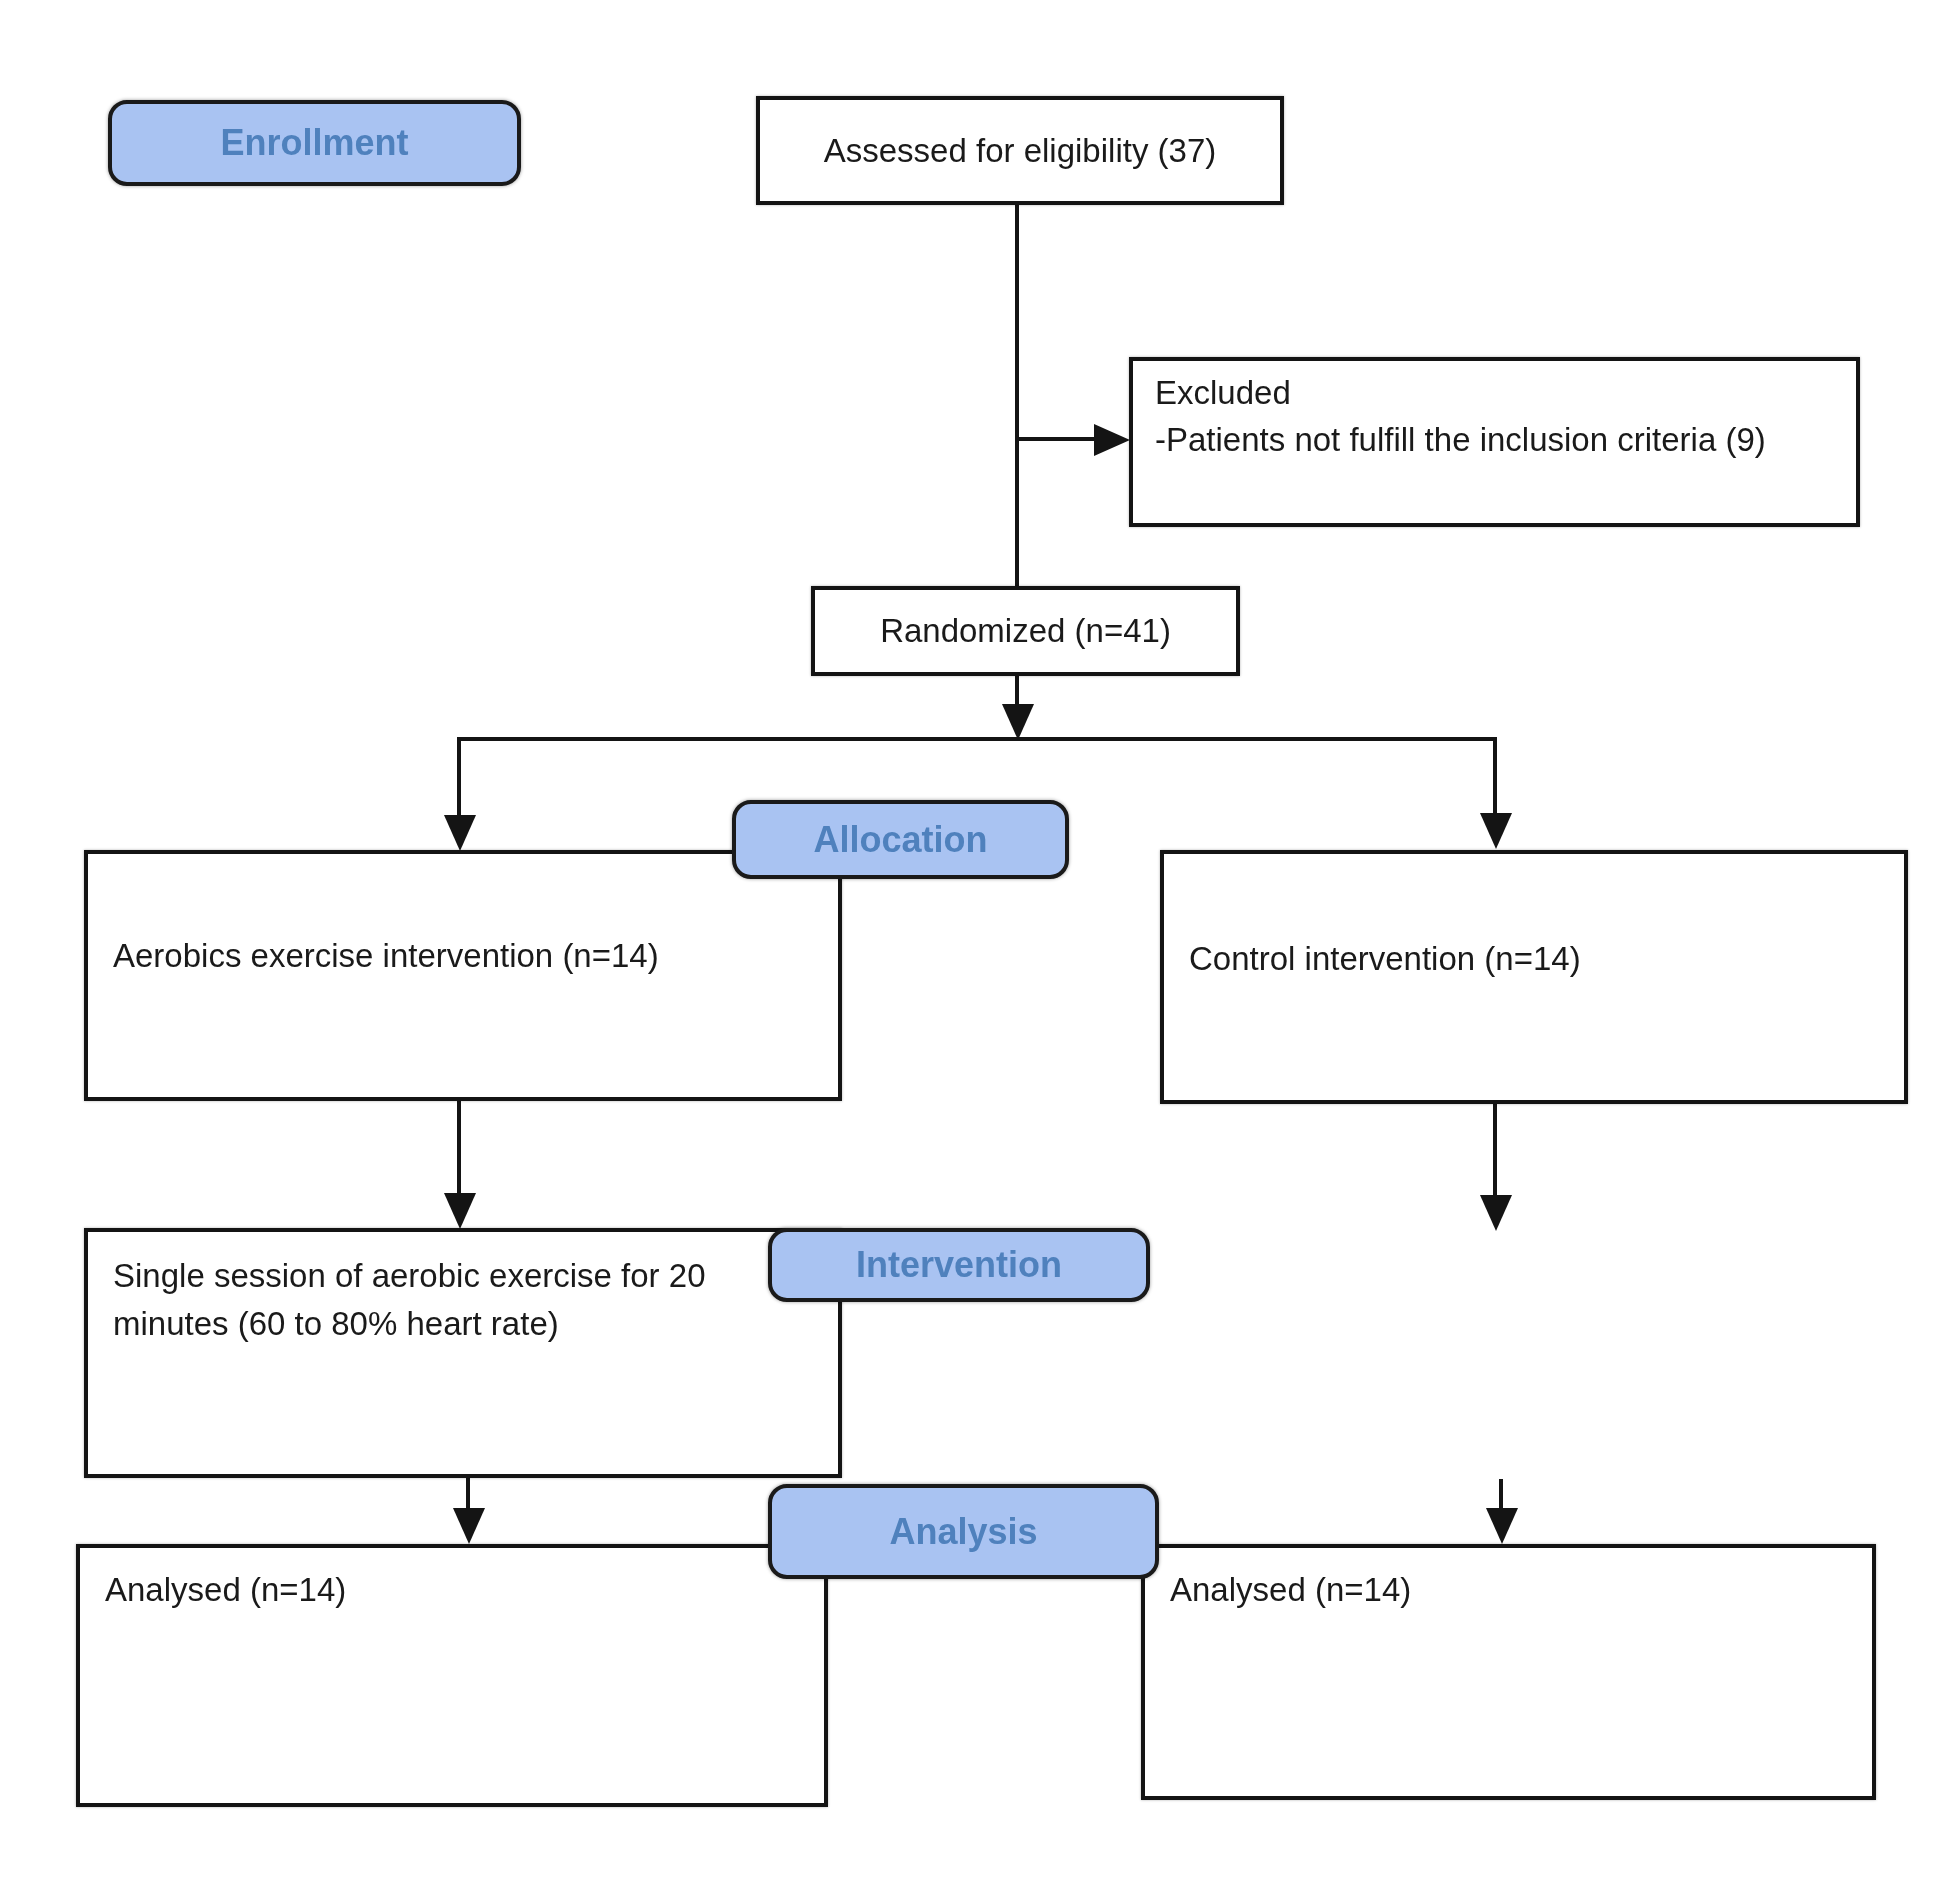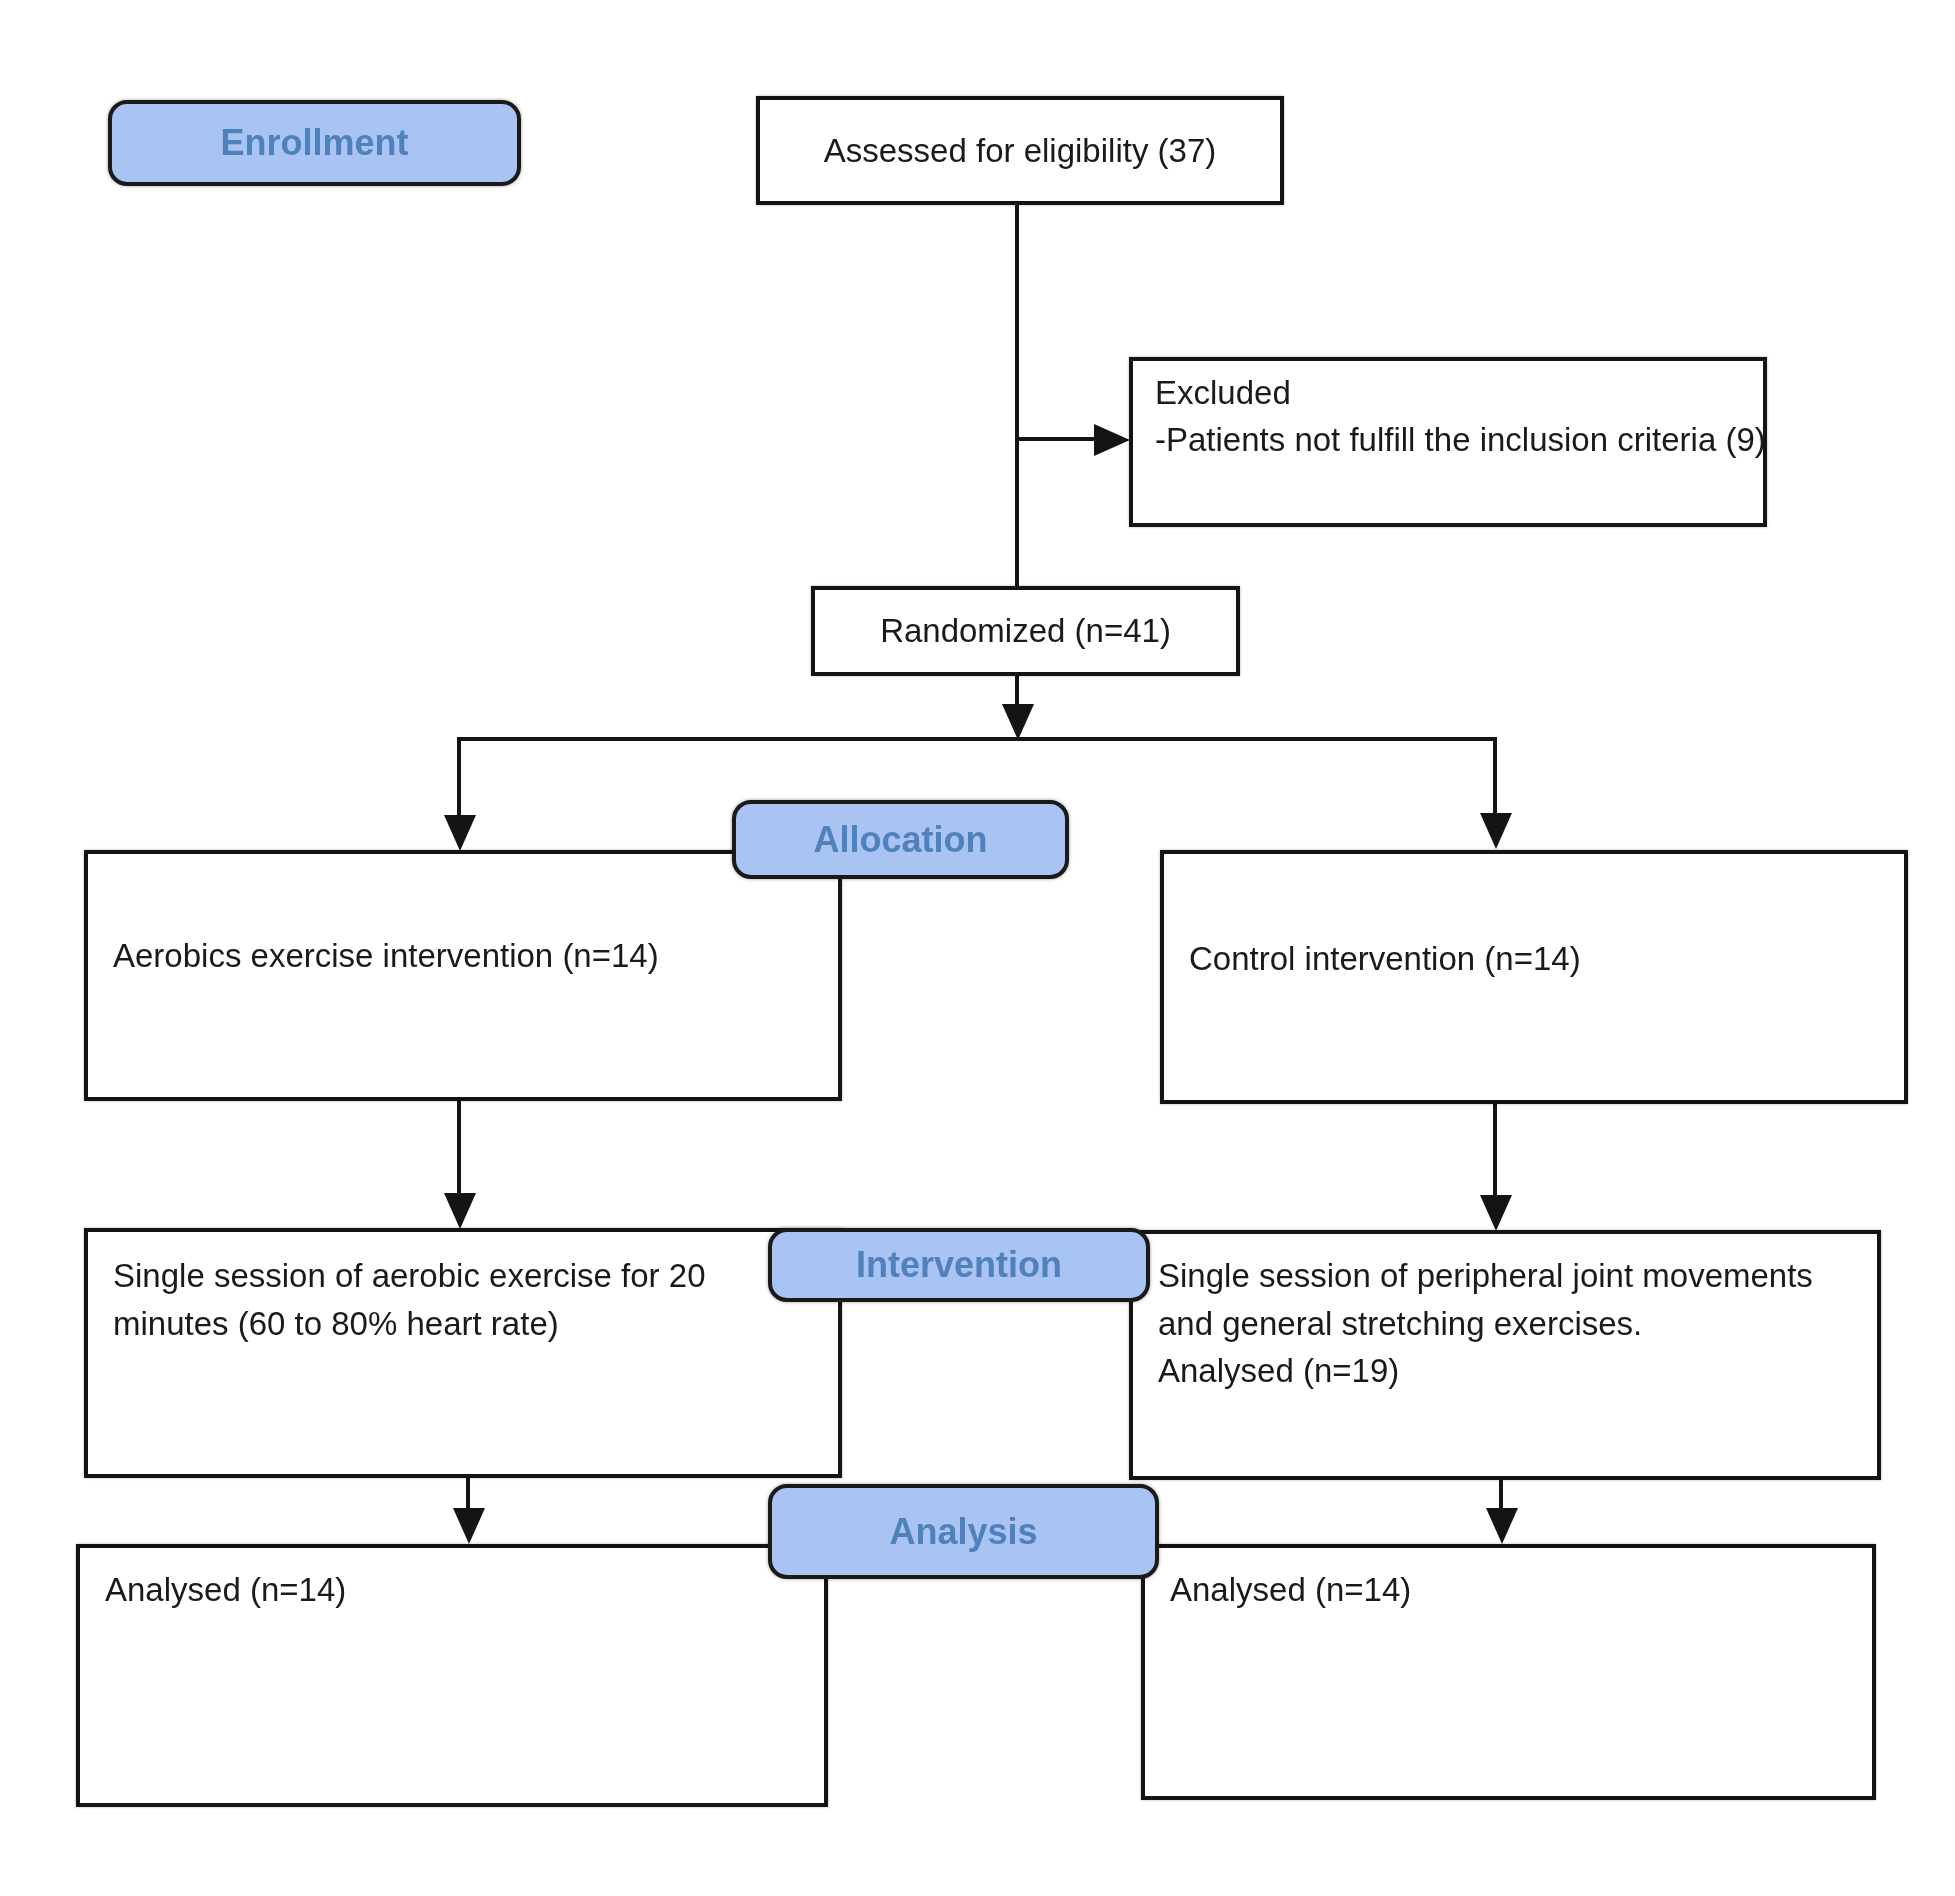--- a/index.html
+++ b/index.html
@@ -59,21 +59,21 @@
     border-bottom:16px solid transparent;
     border-left:36px solid var(--line);
   }
 
   
   #pill-enrollment{left:108px;top:100px;width:413px;height:86px;}
   #box-assessed{left:756px;top:96px;width:528px;height:109px;}
   #v-assessed{left:1015px;top:204px;height:383px;}
   #h-excluded{left:1015px;top:437px;width:82px;}
   #a-excluded{left:1094px;top:424px;}
-  #box-excluded{left:1129px;top:357px;width:638px;height:170px;padding:7.6px 22px;}
+  #box-excluded{left:1129px;top:357px;width:731px;height:170px;padding:7.6px 22px;}
   #box-randomized{left:811px;top:586px;width:429px;height:90px;}
   #v-randomized{left:1015px;top:675px;height:33px;}
   #a-randomized{left:1002px;top:704px;}
   #h-split{left:457px;top:737px;width:1040px;}
   #v-split-left{left:457px;top:737px;height:79px;}
   #a-split-left{left:444px;top:815px;}
   #v-split-right{left:1493px;top:737px;height:78px;}
   #a-split-right{left:1480px;top:813px;}
   #pill-allocation{left:732px;top:800px;width:337px;height:79px;}
   #box-alloc-left{left:84px;top:850px;width:758px;height:251px;padding:78px 25px 0 25px;}
@@ -128,25 +128,20 @@
     <div class="line">Aerobics exercise intervention (n=14)</div>
   </div>
   <div class="box" id="box-alloc-right">
     <div class="line">Control intervention (n=14)</div>
   </div>
 
   <div class="box" id="box-interv-left">
     <div class="line">Single session of aerobic exercise for 20</div>
     <div class="line">minutes (60 to 80% heart rate)</div>
   </div>
-  <div class="box" id="box-interv-right">
-    <div class="line">Single session of peripheral joint movements</div>
-    <div class="line">and general stretching exercises.</div>
-    <div class="line">Analysed (n=19)</div>
-  </div>
 
   <div class="box" id="box-analysed-left">
     <div class="line">Analysed (n=14)</div>
   </div>
   <div class="box" id="box-analysed-right">
     <div class="line">Analysed (n=14)</div>
   </div>
 
   <div class="vline" id="v-assessed"></div>
   <div class="hline" id="h-excluded"></div>

